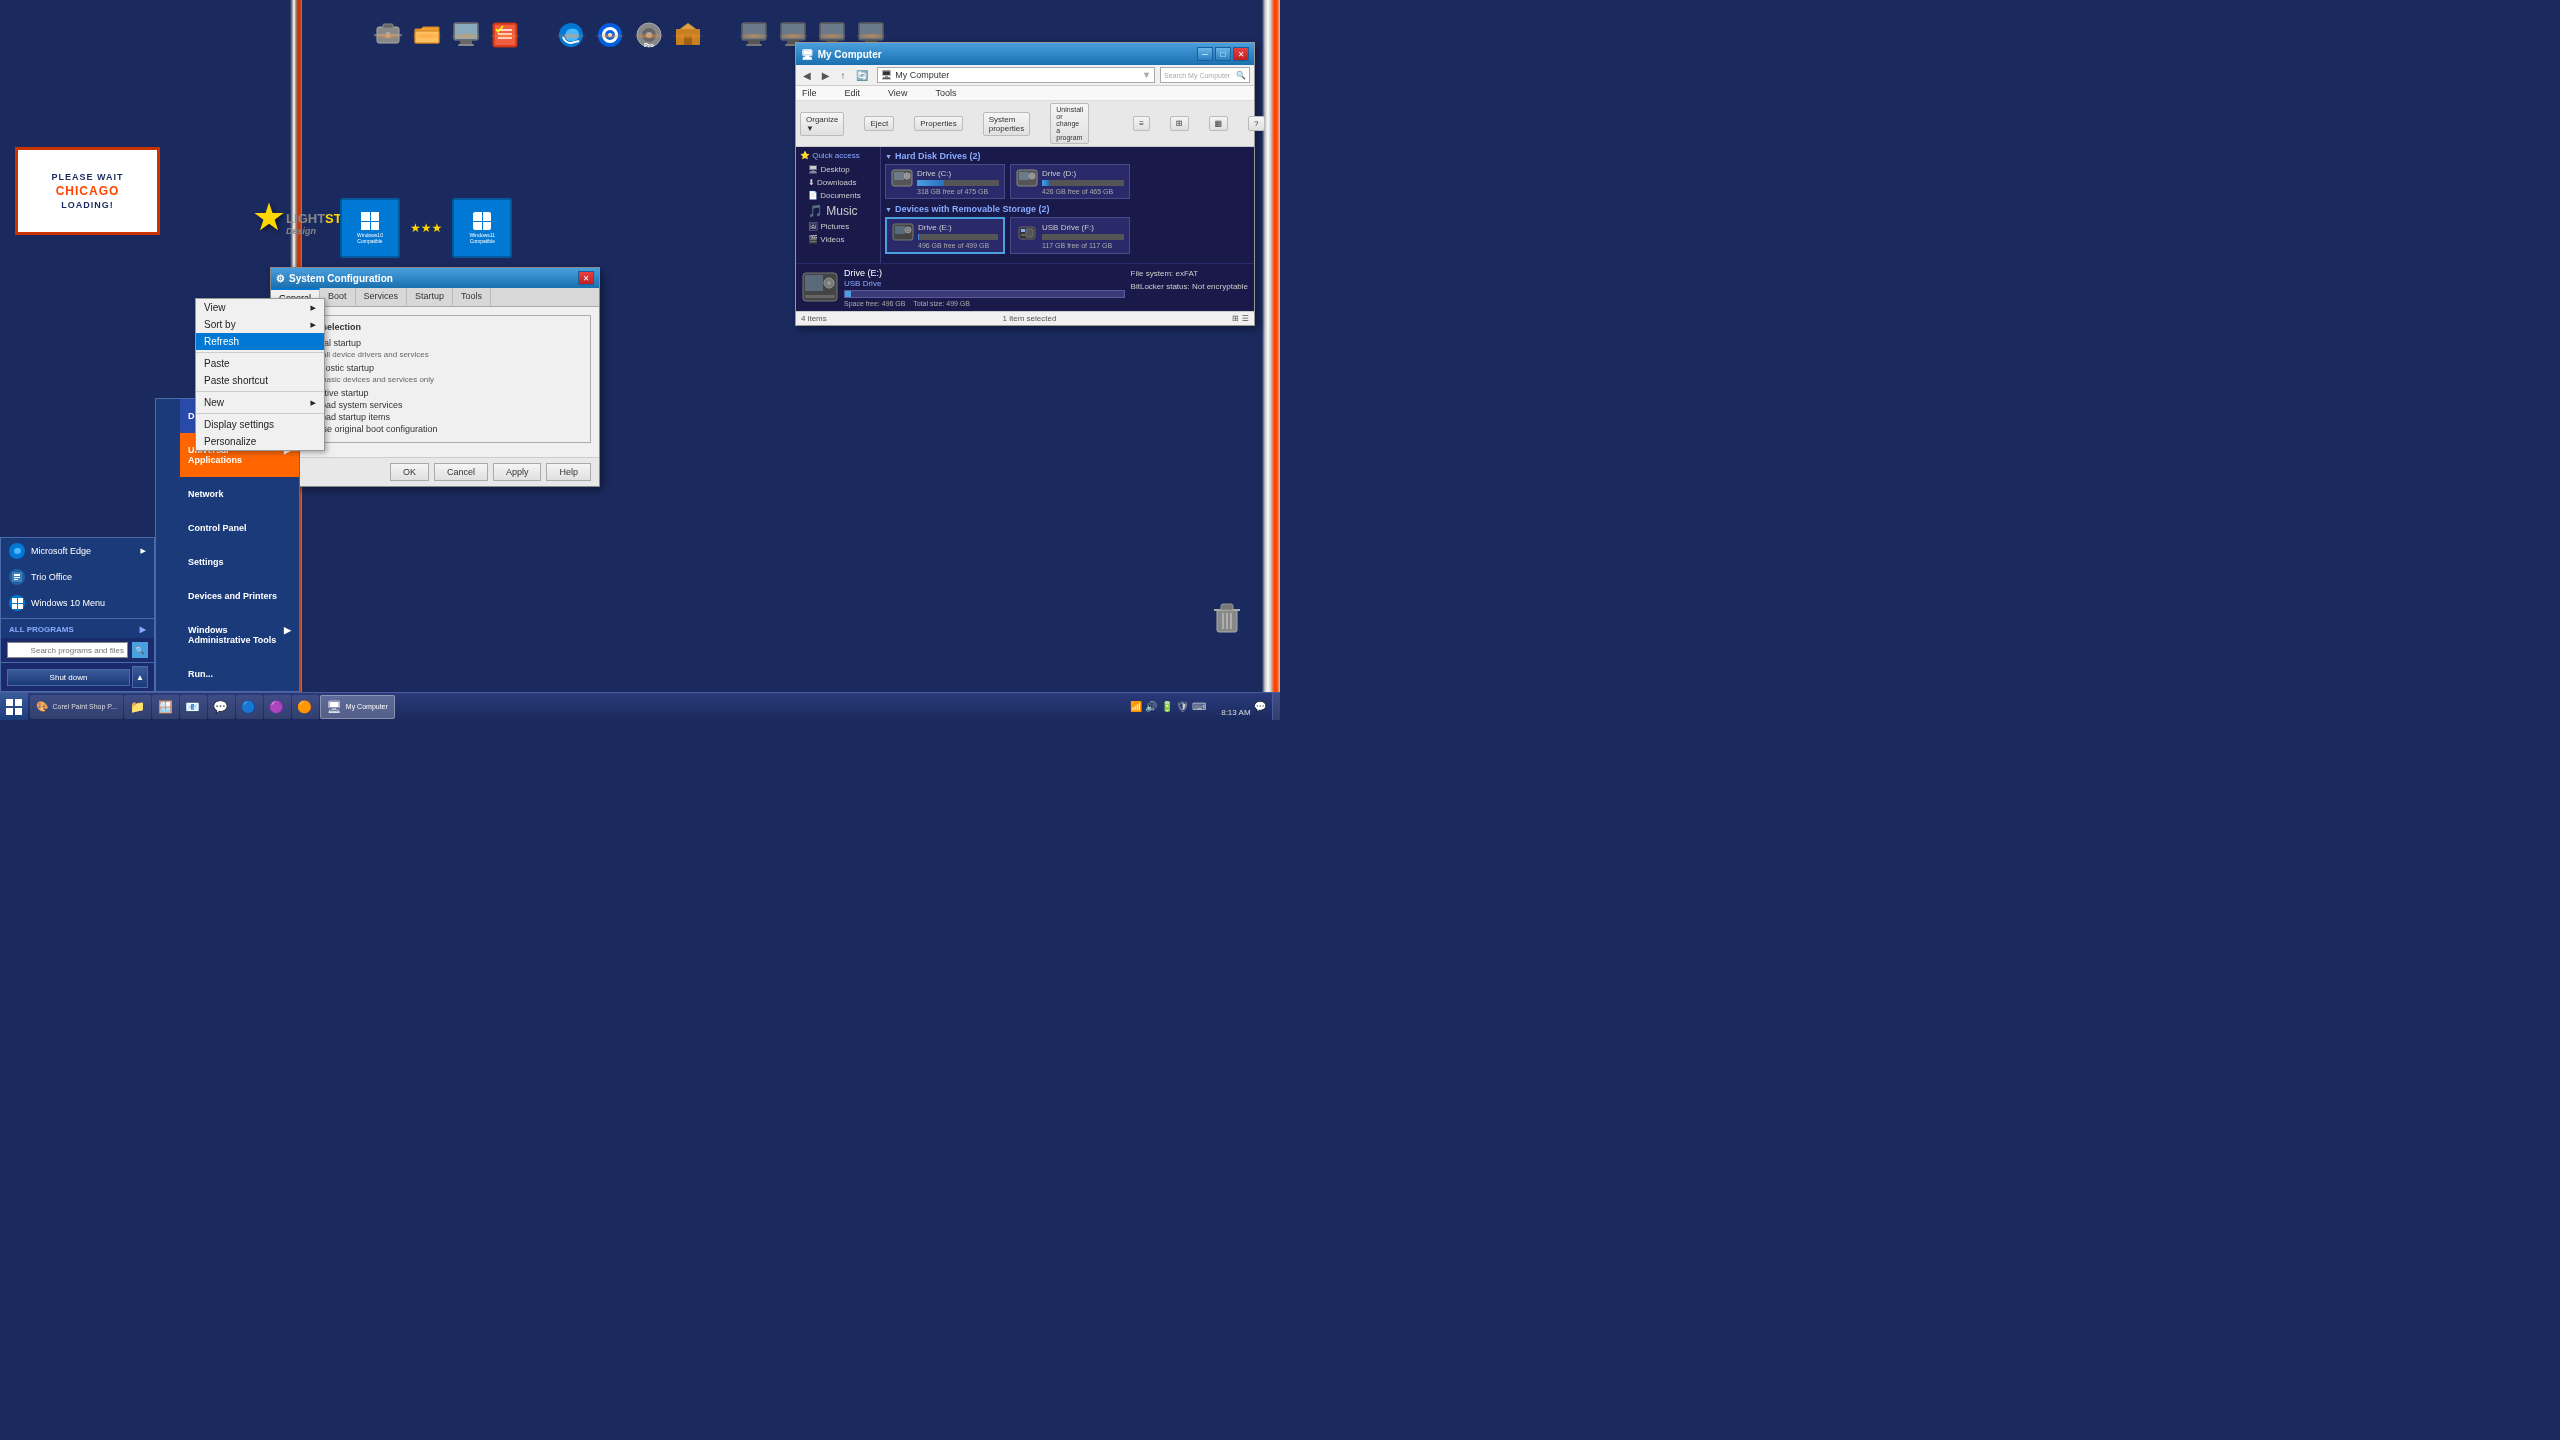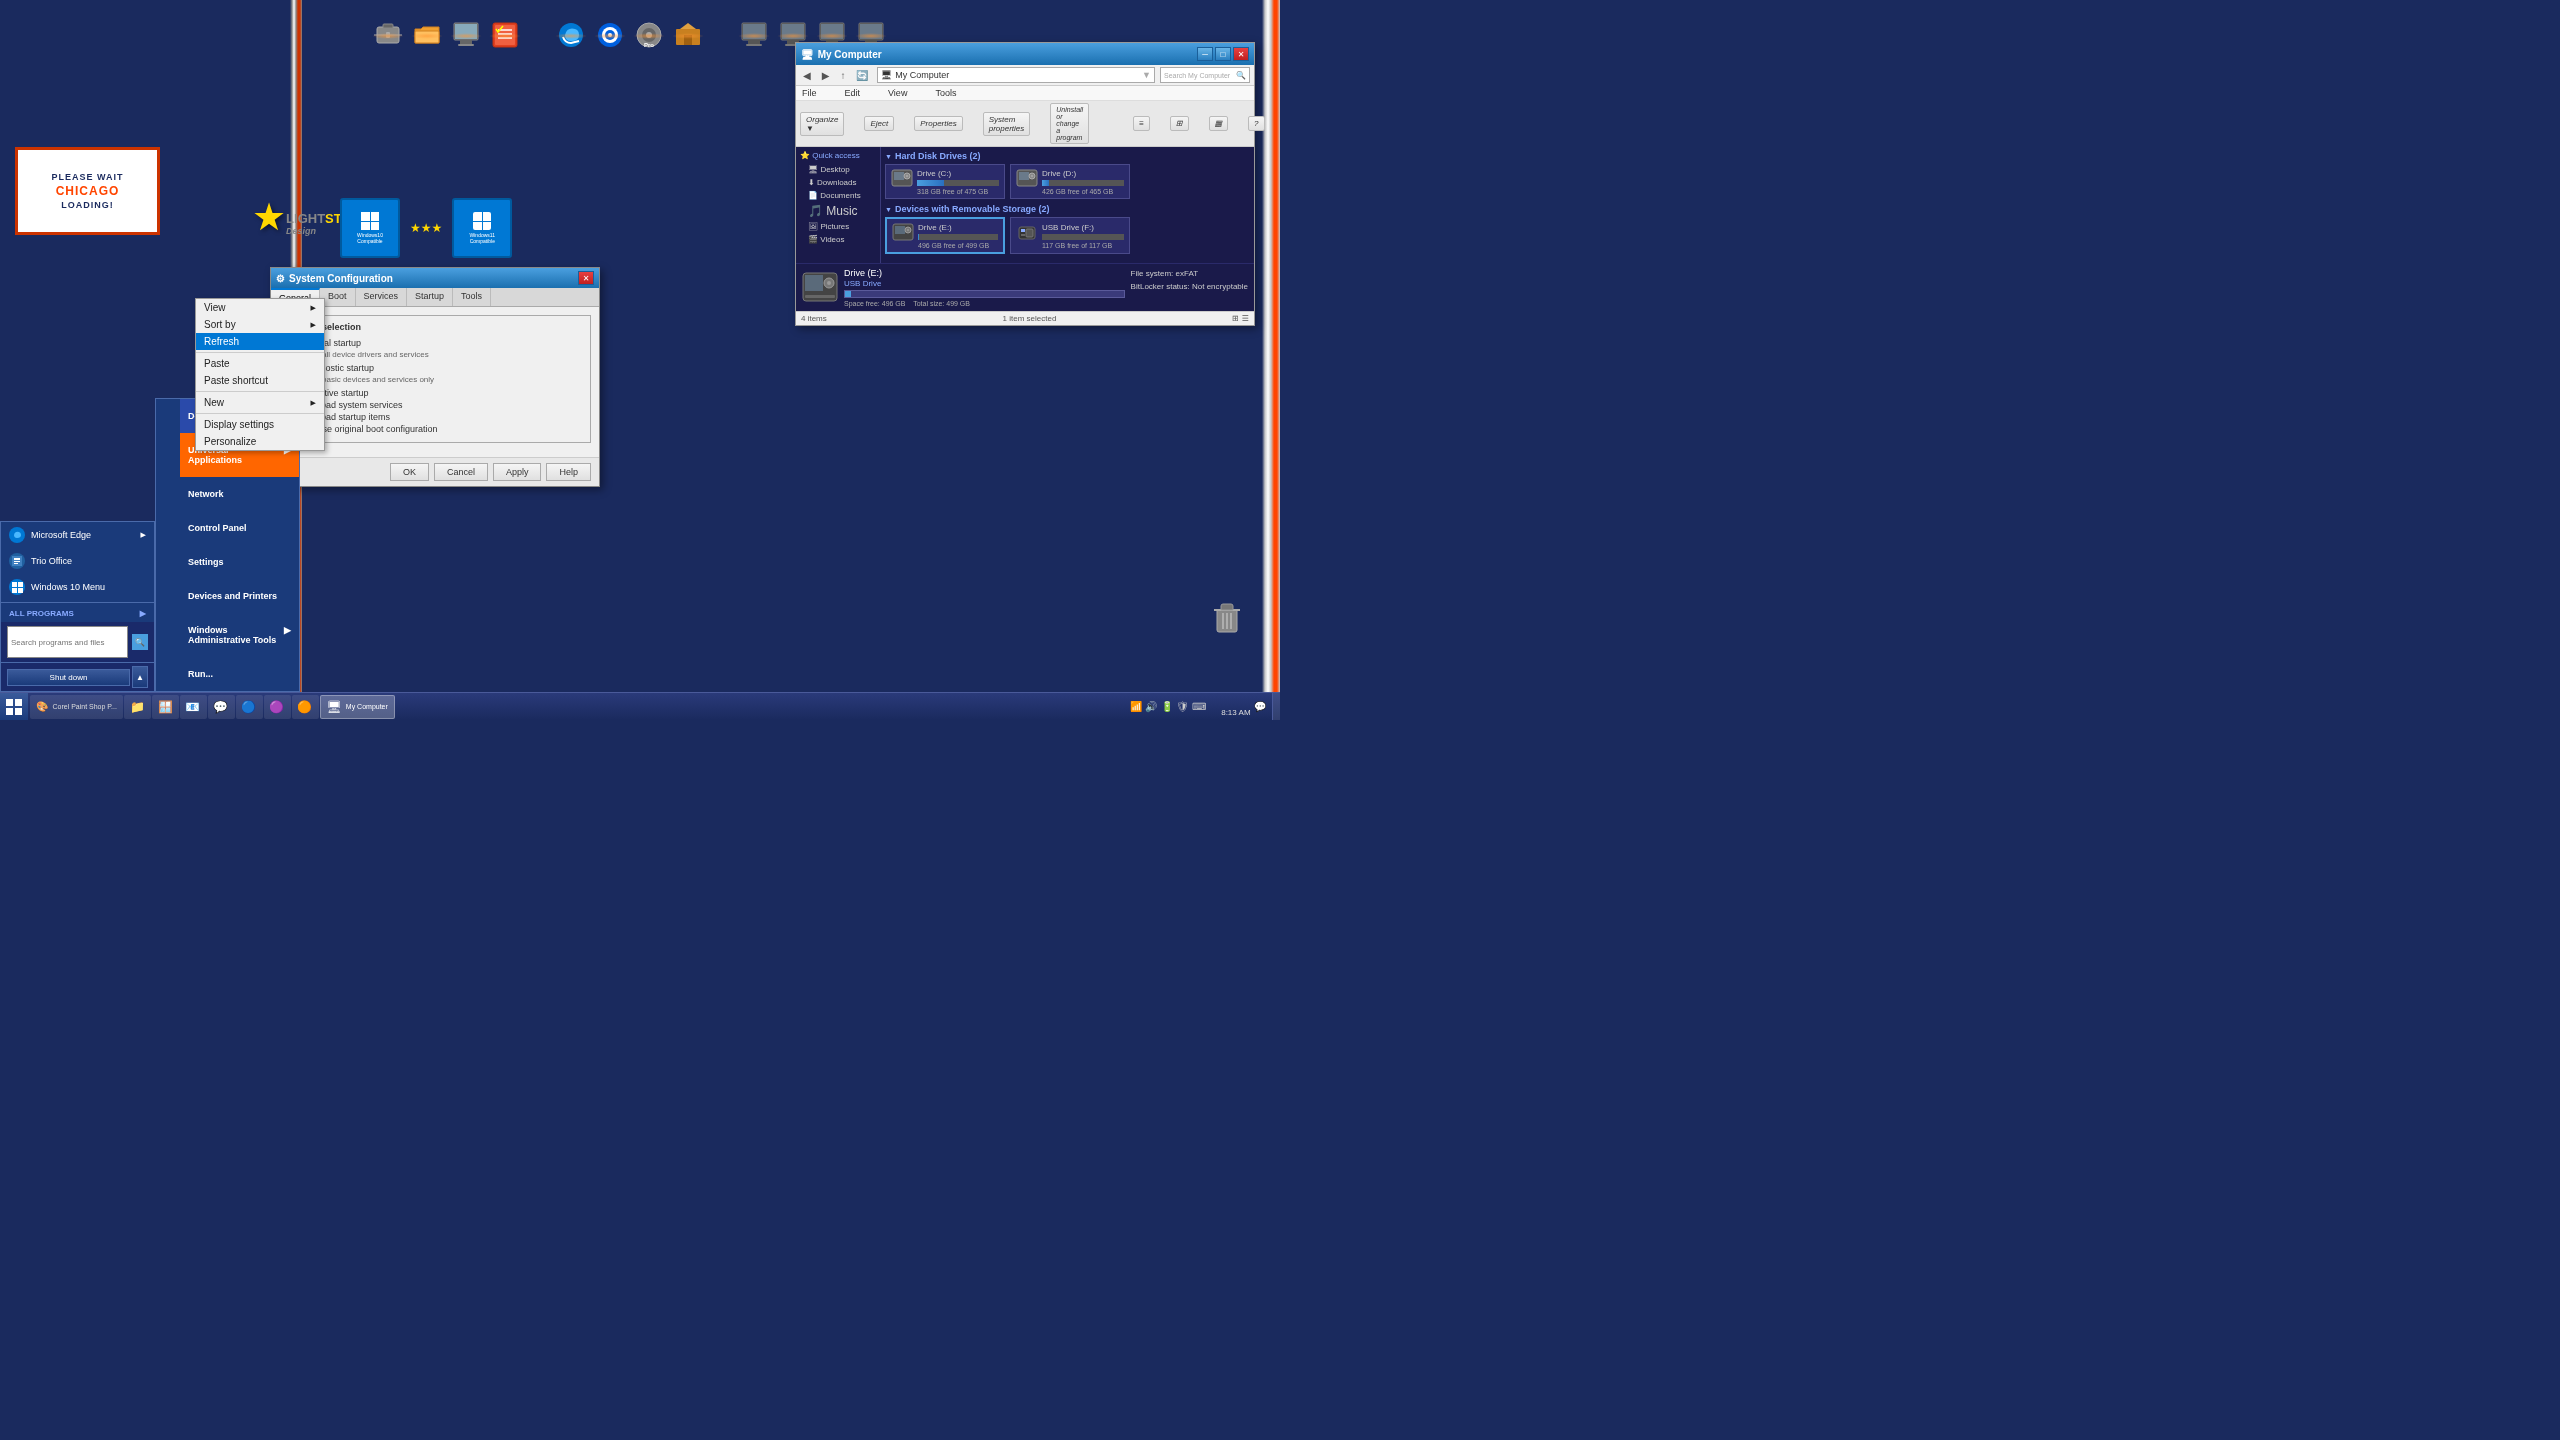--- a/index.html
+++ b/index.html
@@ -186,21 +186,20 @@
       padding: 1px 2px;
     }
 
     .win-toolbar2 {
       background: #e8e8e8;
       padding: 2px 4px;
       display: flex;
       align-items: center;
       gap: 20px;
       border-bottom: 1px solid #ccc;
-      font-style: italic;
     }
     .tb2-btn {
       font-size: 8px;
       color: #333;
       cursor: pointer;
       padding: 2px 5px;
       background: linear-gradient(to bottom, #f5f5f5, #e0e0e0);
       border: 1px solid #bbb;
       border-radius: 2px;
     }
@@ -306,24 +305,25 @@
       background: #1a2a6a;
       padding: 4px 6px;
       display: flex;
       align-items: center;
       gap: 4px;
     }
     .search-input-sm {
       flex: 1;
       background: #fff;
       border: 1px solid #888;
-      height: 32px;
+      height: 16px;
       font-size: 8px;
       padding: 0 3px;
       color: #666;
+      text-align: right;
     }
     .search-btn-sm {
       width: 16px;
       height: 16px;
       background: #4a9fdf;
       border: none;
       color: #fff;
       font-size: 8px;
       cursor: pointer;
       display: flex;

